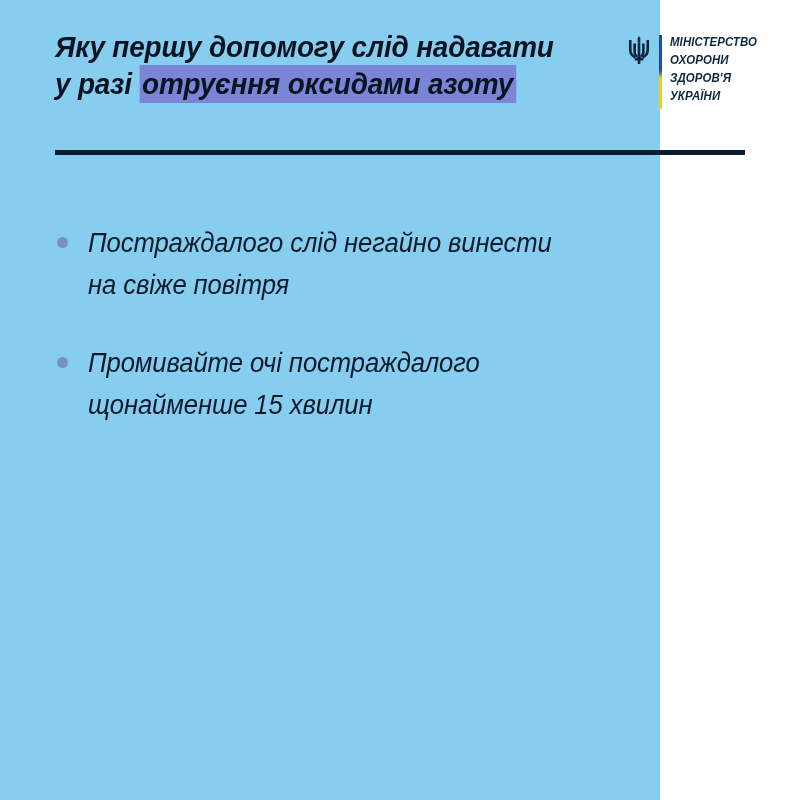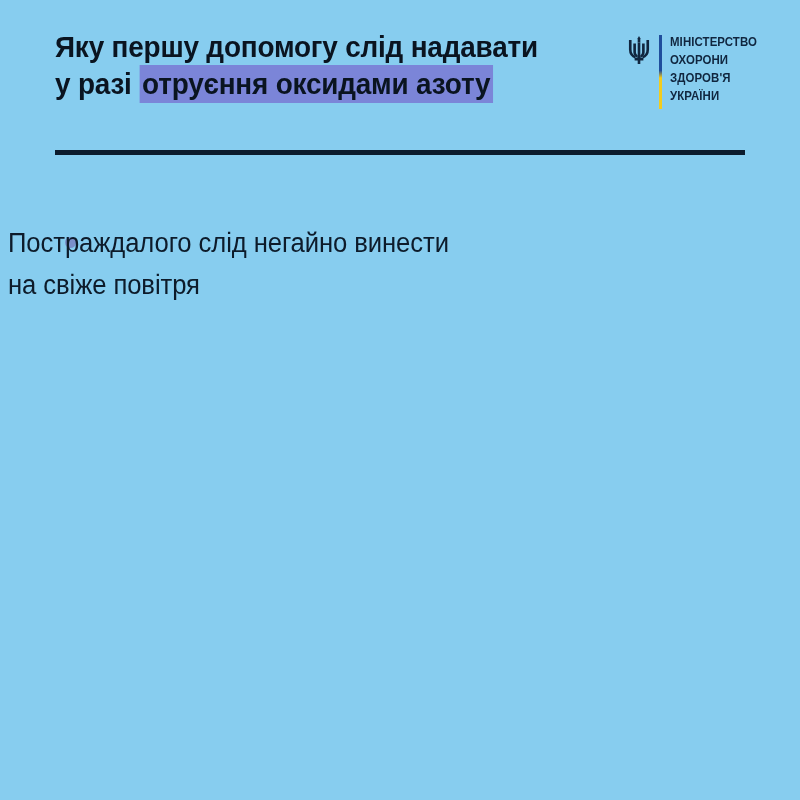--- a/index.html
+++ b/index.html
@@ -9,24 +9,25 @@
   }
   body {
     width: 800px;
     height: 800px;
     overflow: hidden;
     font-family: "Liberation Sans", "DejaVu Sans", sans-serif;
   }
 
   #poster {
     position: relative;
-    width: 800px;
+    width: 660px;
     height: 800px;
     background: #87cdef;
     box-sizing: border-box;
+    font-style: italic;
   }
 
   
   .header {
     position: absolute;
     left: 0;
     top: 0;
     width: 800px;
     height: 175px;
   }
@@ -113,22 +114,22 @@
   
   .list {
     position: absolute;
     left: 0;
     top: 222px;
     width: 800px;
   }
 
   .list-item {
     position: relative;
+    padding-left: 88px;
     margin-bottom: 36px;
-    margin-left: 8px;
   }
 
   .bullet-dot {
     position: absolute;
     left: 57px;
     top: 15px;
     width: 11px;
     height: 11px;
     border-radius: 50%;
     background: #7a8fc9;
@@ -185,17 +186,22 @@
 
   <div class="list">
 
     <div class="list-item">
       <span class="bullet-dot"></span>
       <div class="item-text">Постраждалого слід негайно винести
 на свіже повітря</div>
     </div>
 
 
+    <div class="list-item">
+      <span class="bullet-dot"></span>
+      <div class="item-text">Промивайте очі постраждалого
+щонайменше 15 хвилин</div>
+    </div>
 
 
   </div>
 
 </div>
 
 </body></html>

